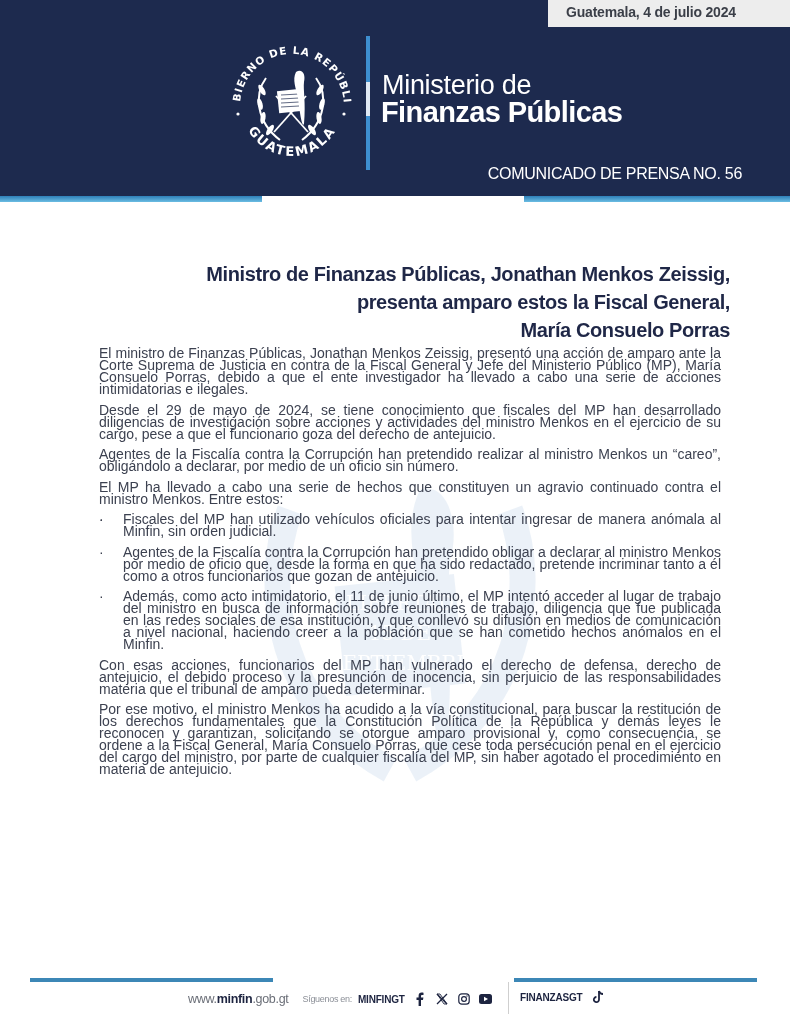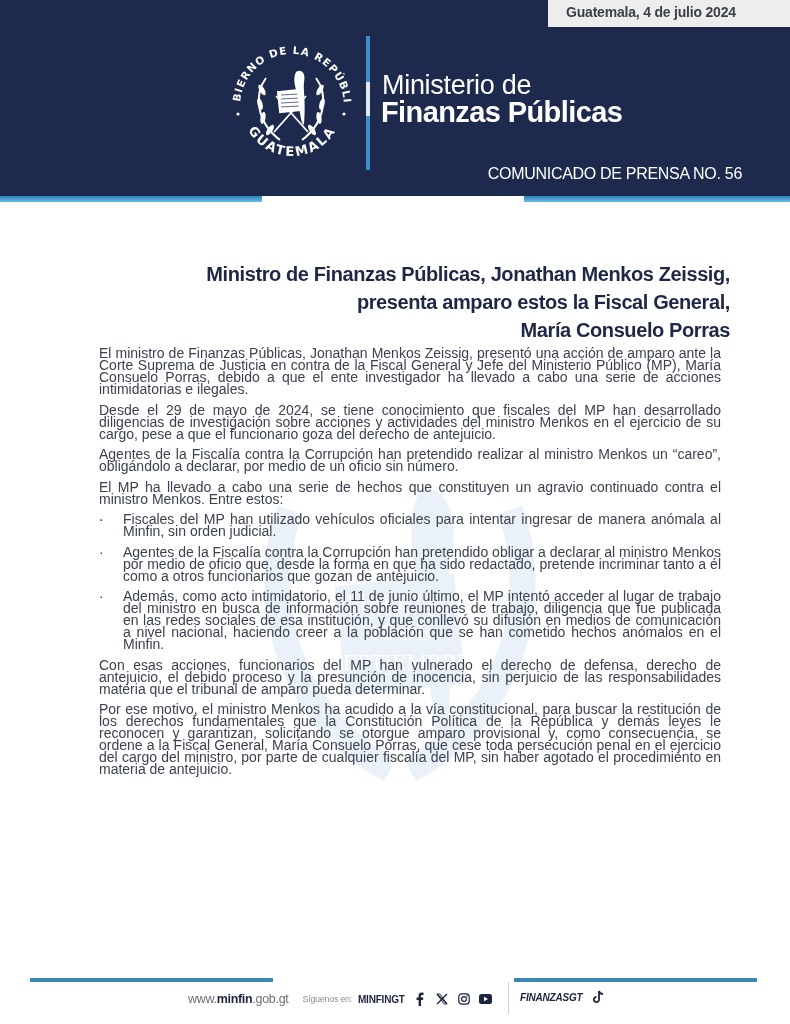--- a/index.html
+++ b/index.html
@@ -36,21 +36,21 @@
   
   .fbar-l { position: absolute; left: 30px; top: 978px; width: 243px; height: 4px; background: #3c87b6; }
   .fbar-r { position: absolute; left: 514px; top: 978px; width: 243px; height: 4px; background: #3c87b6; }
   .fvdiv { position: absolute; left: 508px; top: 982px; width: 1px; height: 32px; background: #cfcfcf; }
   .footer { position: absolute; left: 188px; top: 990px; height: 18px; display: flex; align-items: center; font-size: 12px; color: #5a5f69; }
   .url { font-size: 12.5px; color: #6a6e77; letter-spacing: -0.3px; }
   .url b { color: #1d2440; font-weight: bold; }
   .follow { font-size: 9px; color: #8b8f97; margin-left: 14px; letter-spacing: -0.3px; }
   .handle { font-size: 10px; font-weight: bold; color: #1d2440; margin-left: 6px; letter-spacing: -0.2px; }
   .sicon { display: inline-flex; width: 14px; height: 14px; margin-left: 8px; align-items: center; justify-content: center; }
-  .handle2 { position: absolute; left: 520px; top: 992px; font-size: 10px; font-weight: bold; color: #1d2440; letter-spacing: -0.2px; font-style: italic; }
+  .handle2 { position: absolute; left: 520px; top: 992px; font-size: 10px; font-weight: bold; color: #1d2440; letter-spacing: -0.2px; }
   .tiktok { position: absolute; left: 591px; top: 990px; width: 14px; height: 14px; }
 </style>
 </head>
 <body>
 
 <div class="header">
   <div class="date-box">Guatemala, 4 de julio 2024</div>
 
   <svg class="seal" viewBox="0 0 146 146">
     <defs>

